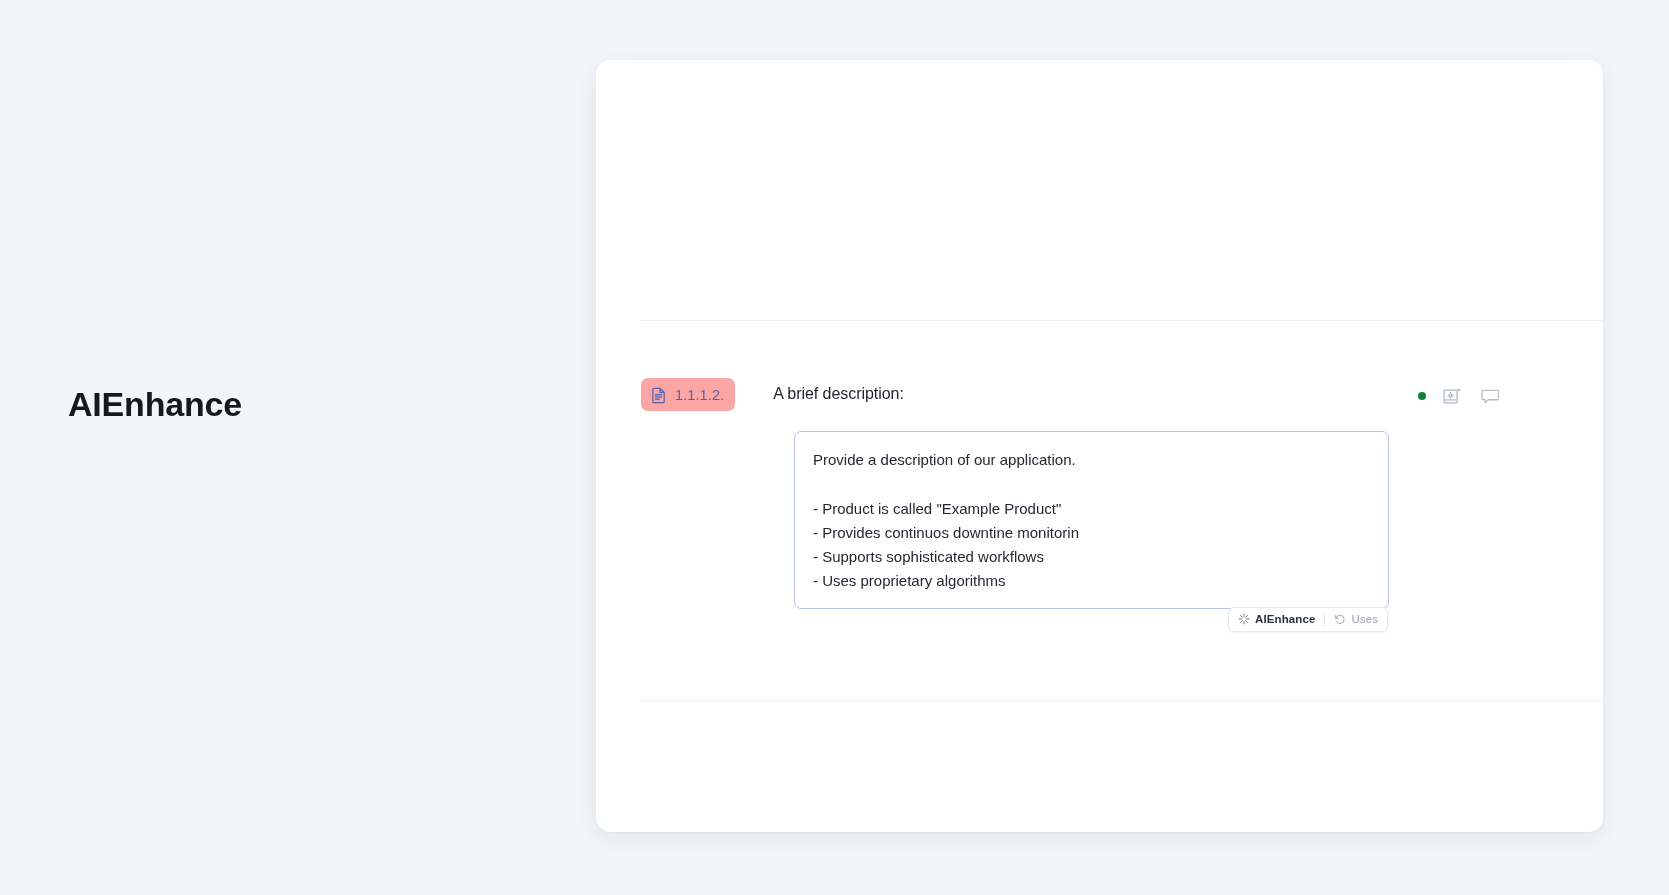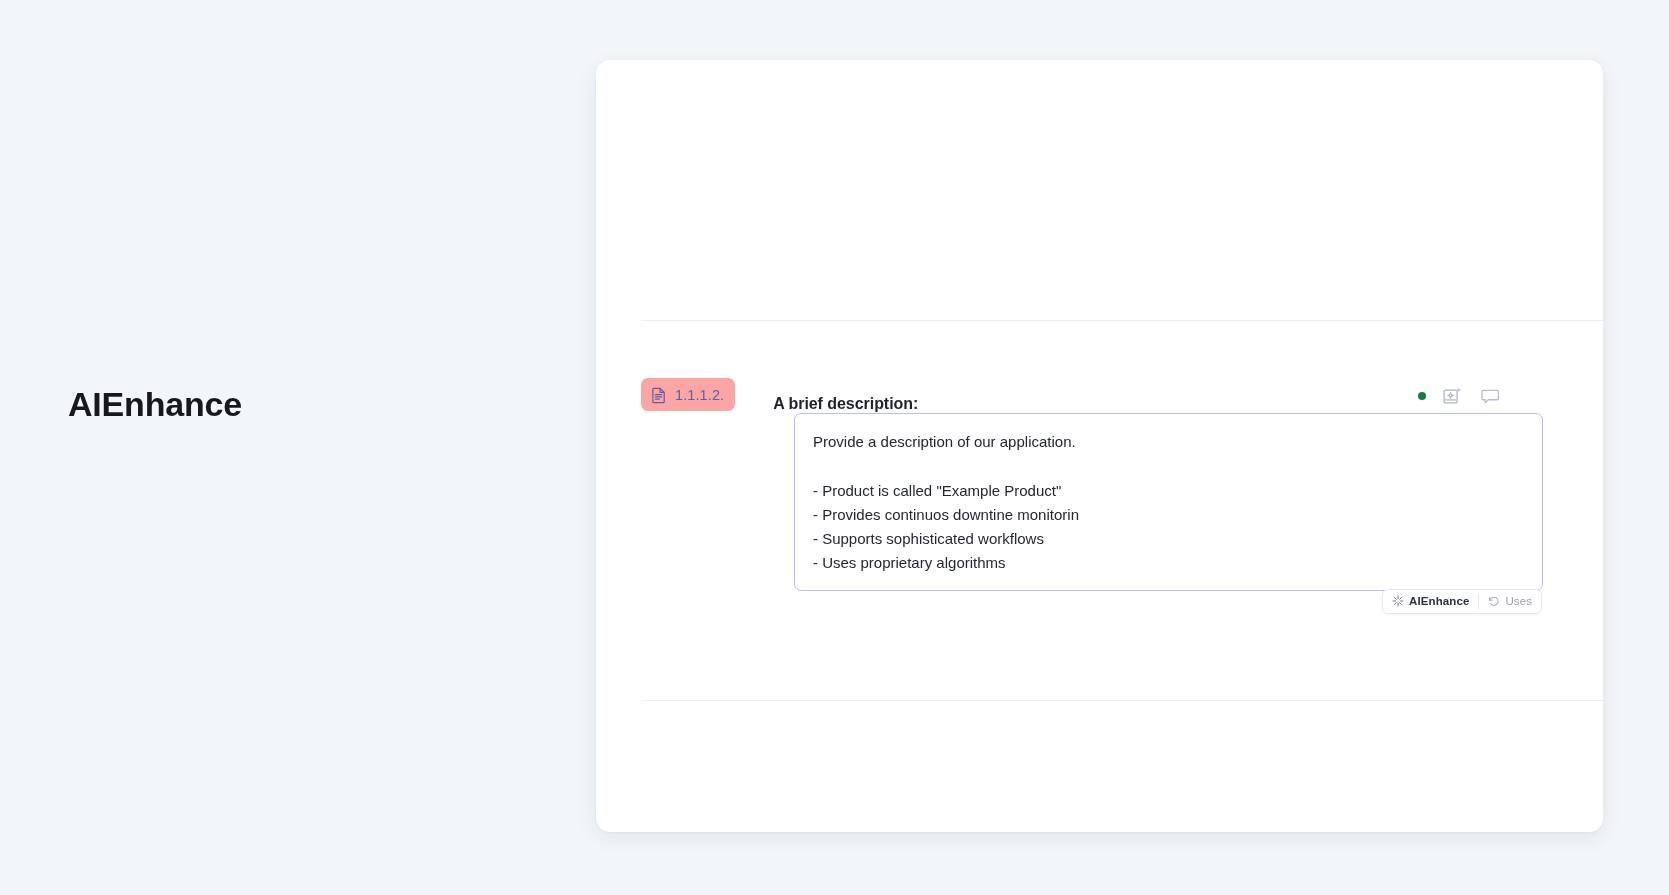--- a/index.html
+++ b/index.html
@@ -109,23 +109,23 @@
   .q-badge .q-num {
     font-size: 14.5px;
     font-weight: 500;
     color: #5b5fa8;
     letter-spacing: 0.1px;
     white-space: nowrap;
   }
 
   .q-title {
     margin-left: 38px;
-    margin-top: 17px;
+    margin-top: 7px;
     font-size: 16px;
-    font-weight: 700;
+    font-weight: 400;
     color: #1f2329;
     letter-spacing: -0.05px;
   }
 
   .q-actions {
     position: absolute;
     right: 101px;
     top: 6px;
     display: flex;
     align-items: center;
@@ -151,21 +151,22 @@
     padding: 0;
     cursor: pointer;
     color: #b4bac6;
   }
   .icon-btn svg { display: block; }
 
   
   .answer-wrap {
     position: relative;
     margin-left: 153px;
-    width: 749px;
+    margin-top: 19px;
+    width: 595px;
   }
 
   .answer-box {
     width: 100%;
     min-height: 169px;
     border: 1px solid #b9c0e8;
     border-radius: 7px;
     background: #fff;
     padding: 16px 18px 14px 18px;
     font-family: "Liberation Sans", sans-serif;

